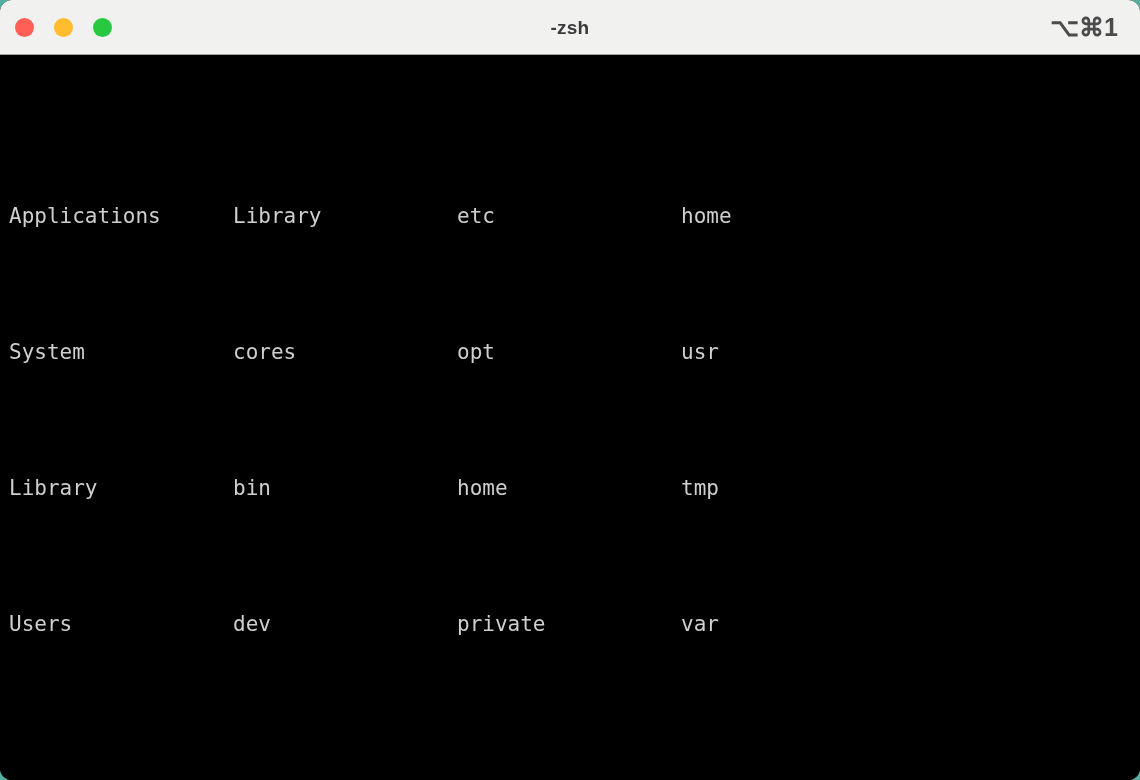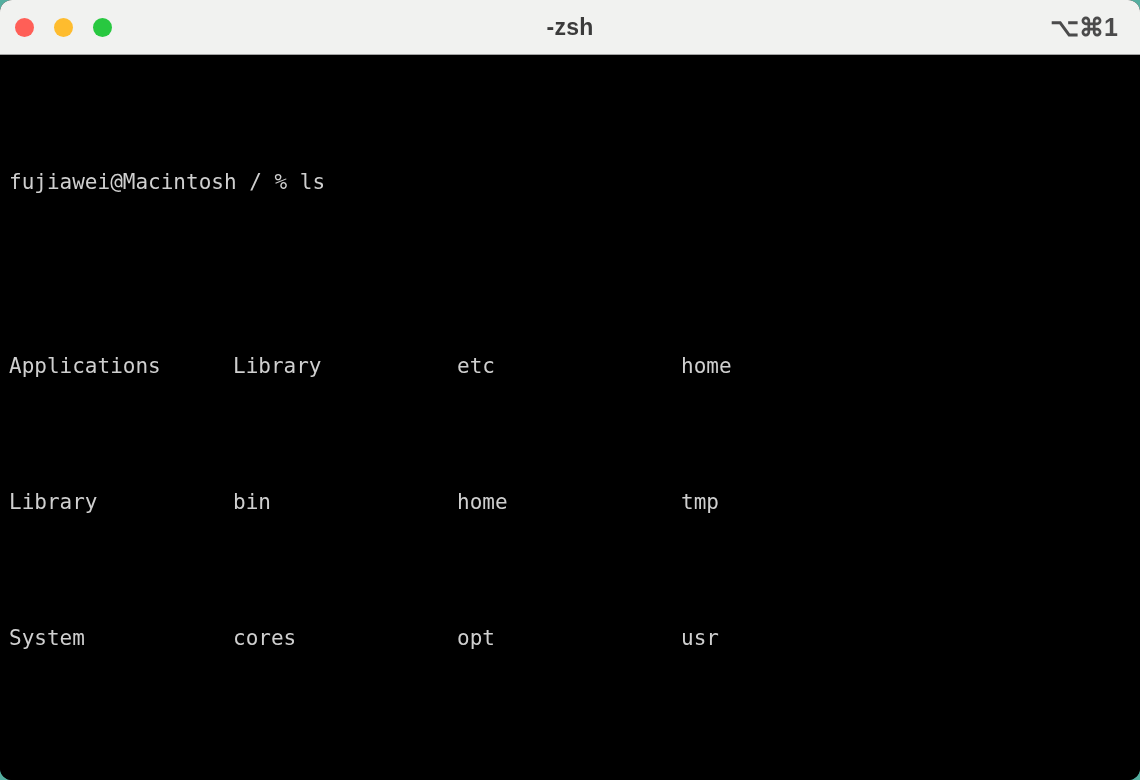--- a/index.html
+++ b/index.html
@@ -61,21 +61,21 @@
   .light.maximize { background: #28c840; }
 
   .window-title {
     position: absolute;
     left: 0;
     right: 0;
     top: 0;
     height: 55px;
     line-height: 55px;
     text-align: center;
-    font-size: 23px;
+    font-size: 19px;
     font-weight: bold;
     color: #3b3b3b;
     letter-spacing: 0.2px;
     pointer-events: none;
   }
 
   .tab-shortcut {
     position: absolute;
     right: 22px;
     top: 0;
@@ -111,21 +111,20 @@
   .term-line {
     height: 34px;
     display: block;
     white-space: pre;
   }
 
   .col {
     display: inline-block;
     width: 224px;
     white-space: pre;
-    margin-top: 48px;
   }
   .col:last-child { width: auto; }
 </style>
 </head>
 <body>
 
 <div class="window">
 
   <div class="titlebar">
 
@@ -136,27 +135,27 @@
     </div>
 
     <div class="window-title">-zsh</div>
 
     <div class="tab-shortcut">⌥⌘1</div>
   </div>
 
   <div class="terminal">
     <div class="term-content">
 
-      <span class="term-line"><span>fujiawei@Macintosh / % ls</span></span>
 
       <span class="term-line"><span class="col">Applications</span><span class="col">Library</span><span class="col">etc</span><span class="col">home</span></span>
 
+      <span class="term-line"><span class="col">System</span><span class="col">cores</span><span class="col">opt</span><span class="col">usr</span></span>
+
       <span class="term-line"><span class="col">Library</span><span class="col">bin</span><span class="col">home</span><span class="col">tmp</span></span>
 
-      <span class="term-line"><span class="col">System</span><span class="col">cores</span><span class="col">opt</span><span class="col">usr</span></span>
-
+      <span class="term-line"><span class="col">Users</span><span class="col">dev</span><span class="col">private</span><span class="col">var</span></span>
 
       
 
     </div>
   </div>
 
 </div>
 
 </body></html>

